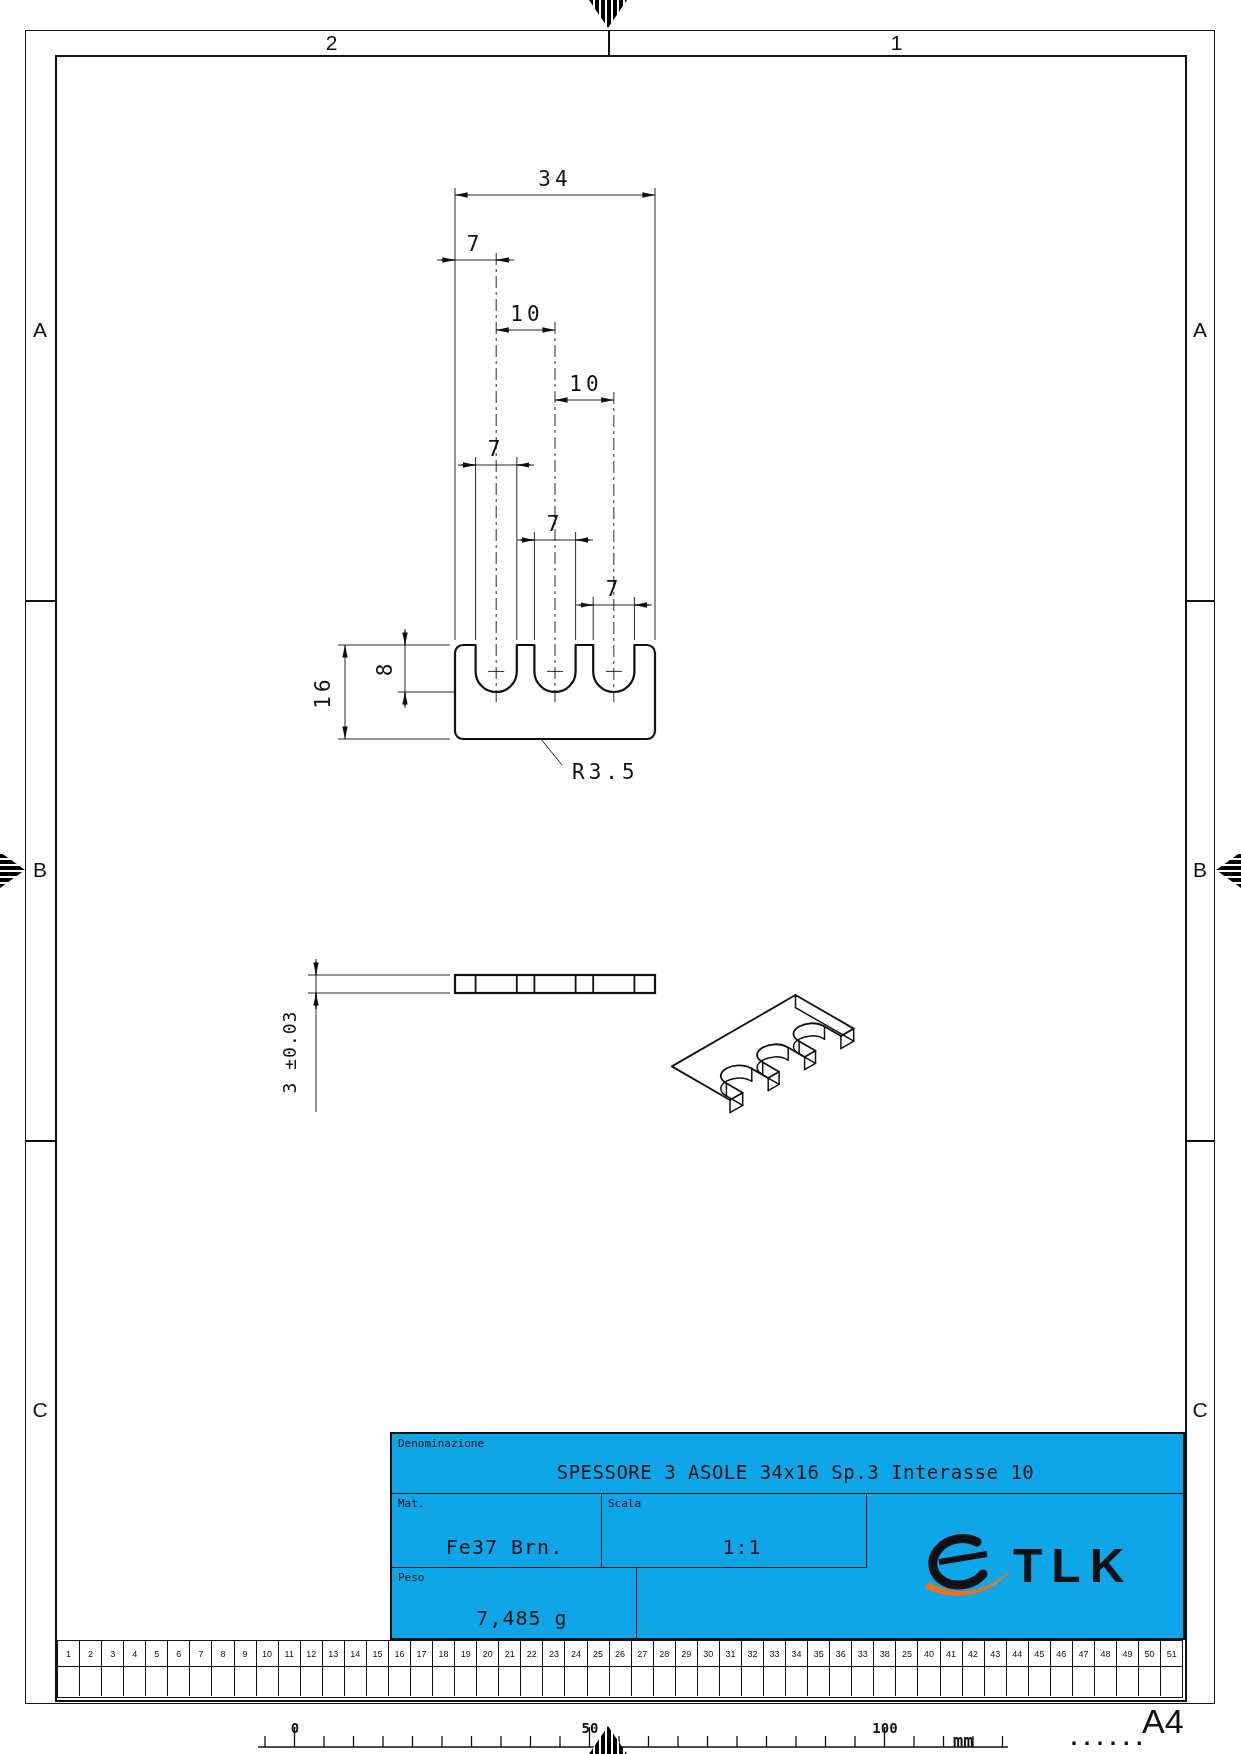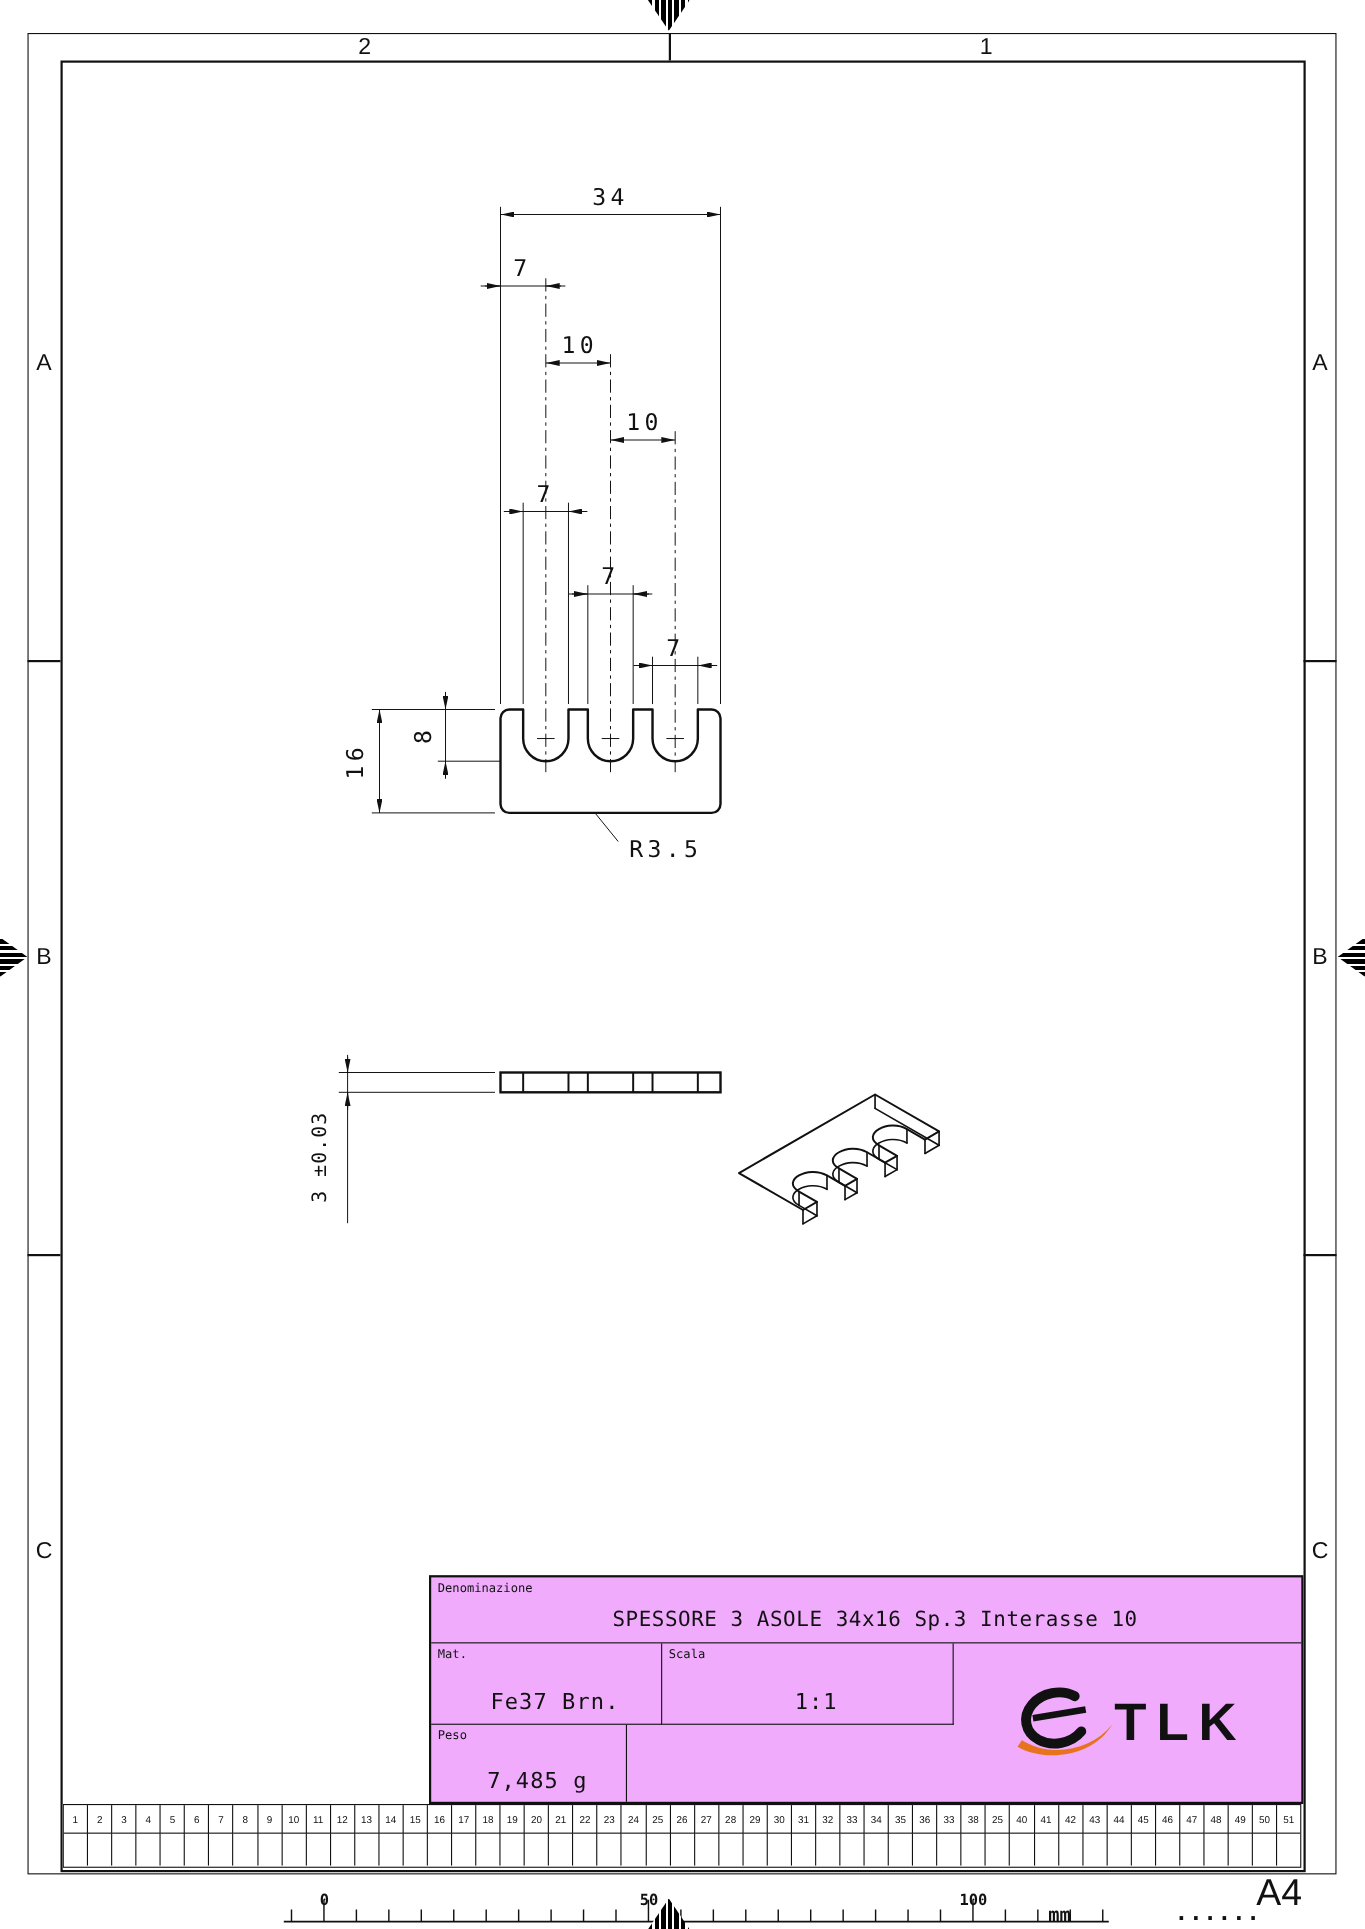--- a/index.html
+++ b/index.html
@@ -10,21 +10,21 @@
   .outer-border{left:25px;top:30px;width:1188px;height:1672px;border:1.5px solid #111;}
   .inner-frame{left:55px;top:55px;width:1128px;height:1643px;border:2px solid #111;}
   .divider{background:#111;}
   .zone-label{font-size:21px;text-align:center;color:#111;}
   .zcol{top:30px;height:25px;line-height:25px;}
   .zrow{width:30px;height:60px;line-height:60px;}
   
   .cmark{background:repeating-linear-gradient(90deg,#000 0 4px,#fff 4px 6px);}
   .cmark.h{background:repeating-linear-gradient(0deg,#000 0 4px,#fff 4px 6px);}
   
-  .titleblock{left:390px;top:1432px;width:795px;height:208px;border:2px solid #111;box-sizing:border-box;background:#f0abfc;}
+  .titleblock{left:390px;top:1432px;width:795px;height:208px;border:2px solid #111;box-sizing:border-box;background:#0ea5e9;}
   .tb-cell{position:absolute;box-sizing:border-box;}
   .tb-label{position:absolute;top:3px;left:6px;font:11px "DejaVu Sans Mono",monospace;color:#111;}
   .tb-value{position:absolute;left:0;right:0;bottom:8px;text-align:center;
             font:20px "DejaVu Sans Mono",monospace;letter-spacing:1px;color:#111;white-space:nowrap;margin-left:16px;}
   .tb-denom{font-size:19px;letter-spacing:0.5px;bottom:10px;}
   
   .strip{left:57px;top:1640px;width:1126px;height:58px;border:1.5px solid #111;box-sizing:border-box;background:#fff;}
   .strip-row{display:flex;width:100%;}
   .strip-num{flex:1;height:26px;line-height:26px;text-align:center;font-size:9px;
              border-right:1px solid #111;border-bottom:1px solid #111;box-sizing:border-box;overflow:hidden;}
@@ -243,21 +243,21 @@
       <div class="tb-value tb-denom">SPESSORE 3 ASOLE 34x16 Sp.3 Interasse 10</div>
     </div>
     <div class="tb-cell" style="left:0;top:60px;width:210px;height:74px;border-right:1.5px solid #111;border-bottom:1.5px solid #111">
       <span class="tb-label">Mat.</span>
       <div class="tb-value">Fe37 Brn.</div>
     </div>
     <div class="tb-cell" style="left:210px;top:60px;width:265px;height:74px;border-right:1.5px solid #111;border-bottom:1.5px solid #111">
       <span class="tb-label">Scala</span>
       <div class="tb-value">1:1</div>
     </div>
-    <div class="tb-cell" style="left:0;top:134px;width:178px;height:70px;border-right:1.5px solid #111">
+    <div class="tb-cell" style="left:0;top:134px;width:245px;height:70px;border-right:1.5px solid #111">
       <span class="tb-label">Peso</span>
       <div class="tb-value">7,485 g</div>
     </div>
     <div class="tb-cell" style="left:475px;top:60px;width:316px;height:144px;display:flex;align-items:center;justify-content:flex-end">
       <svg width="262" height="80" viewBox="0 0 262 80">
         <path d="M8,56 C34,72 70,66 90,42 C72,72 28,76 4,62 Z" fill="#e8731e"></path>
         <path d="M56,16 A28,23 -12 1 0 62,48" fill="none" stroke="#111" stroke-width="9" stroke-linecap="round"></path>
         <line x1="18" y1="36" x2="66" y2="28" stroke="#111" stroke-width="6"></line>
         <text class="logo-txt" x="92" y="56">TLK</text>
       </svg>

